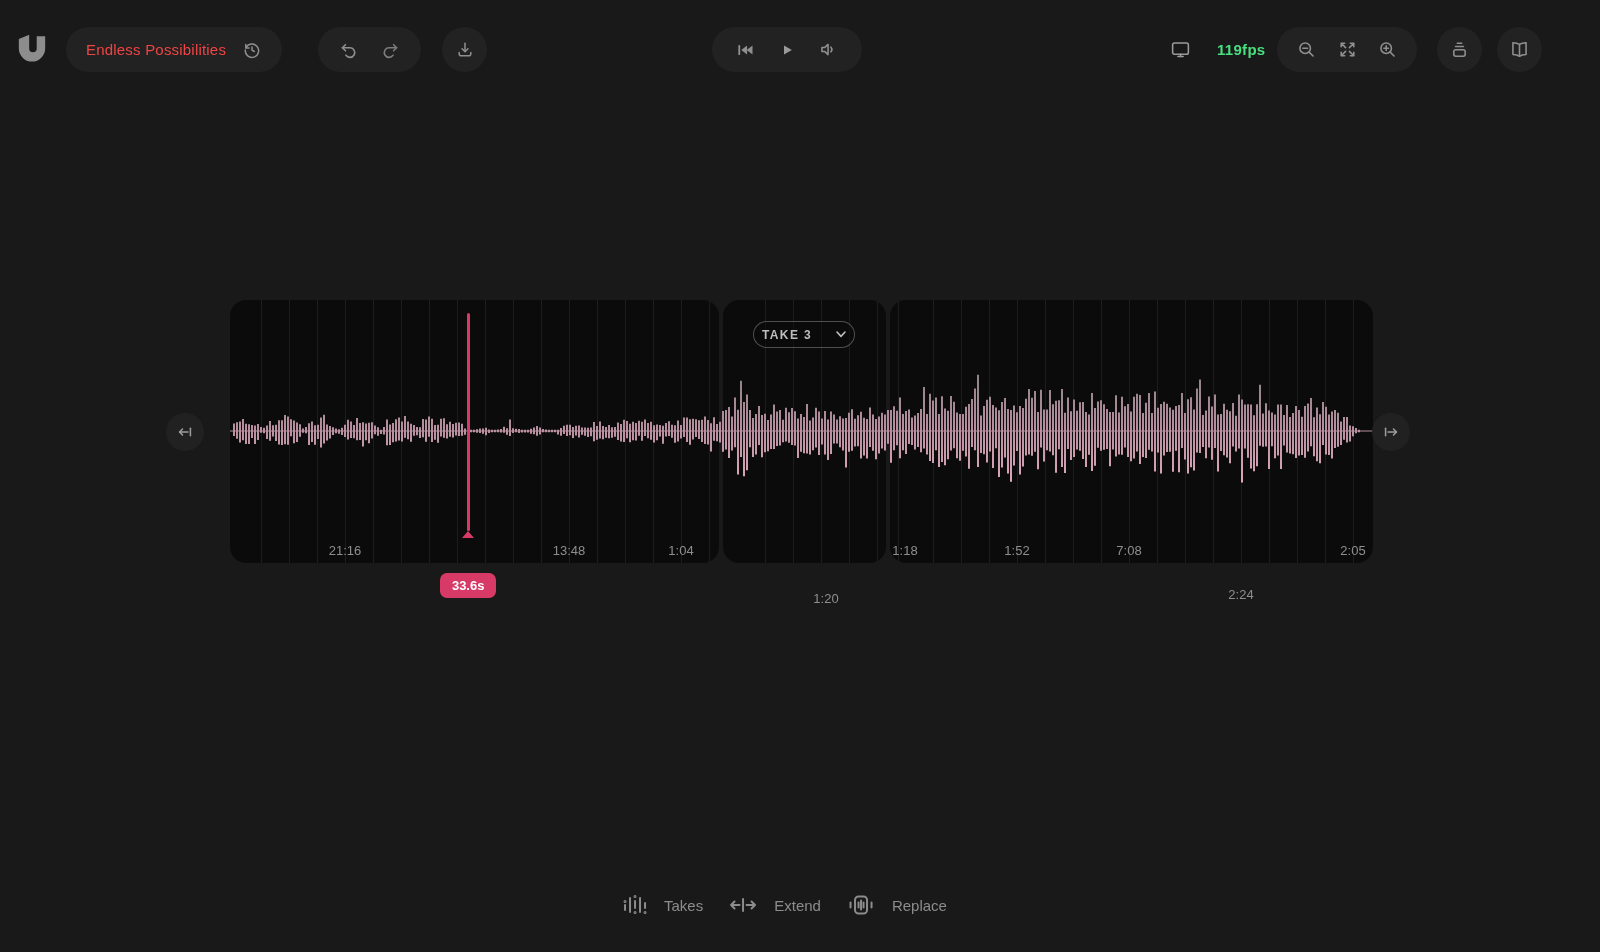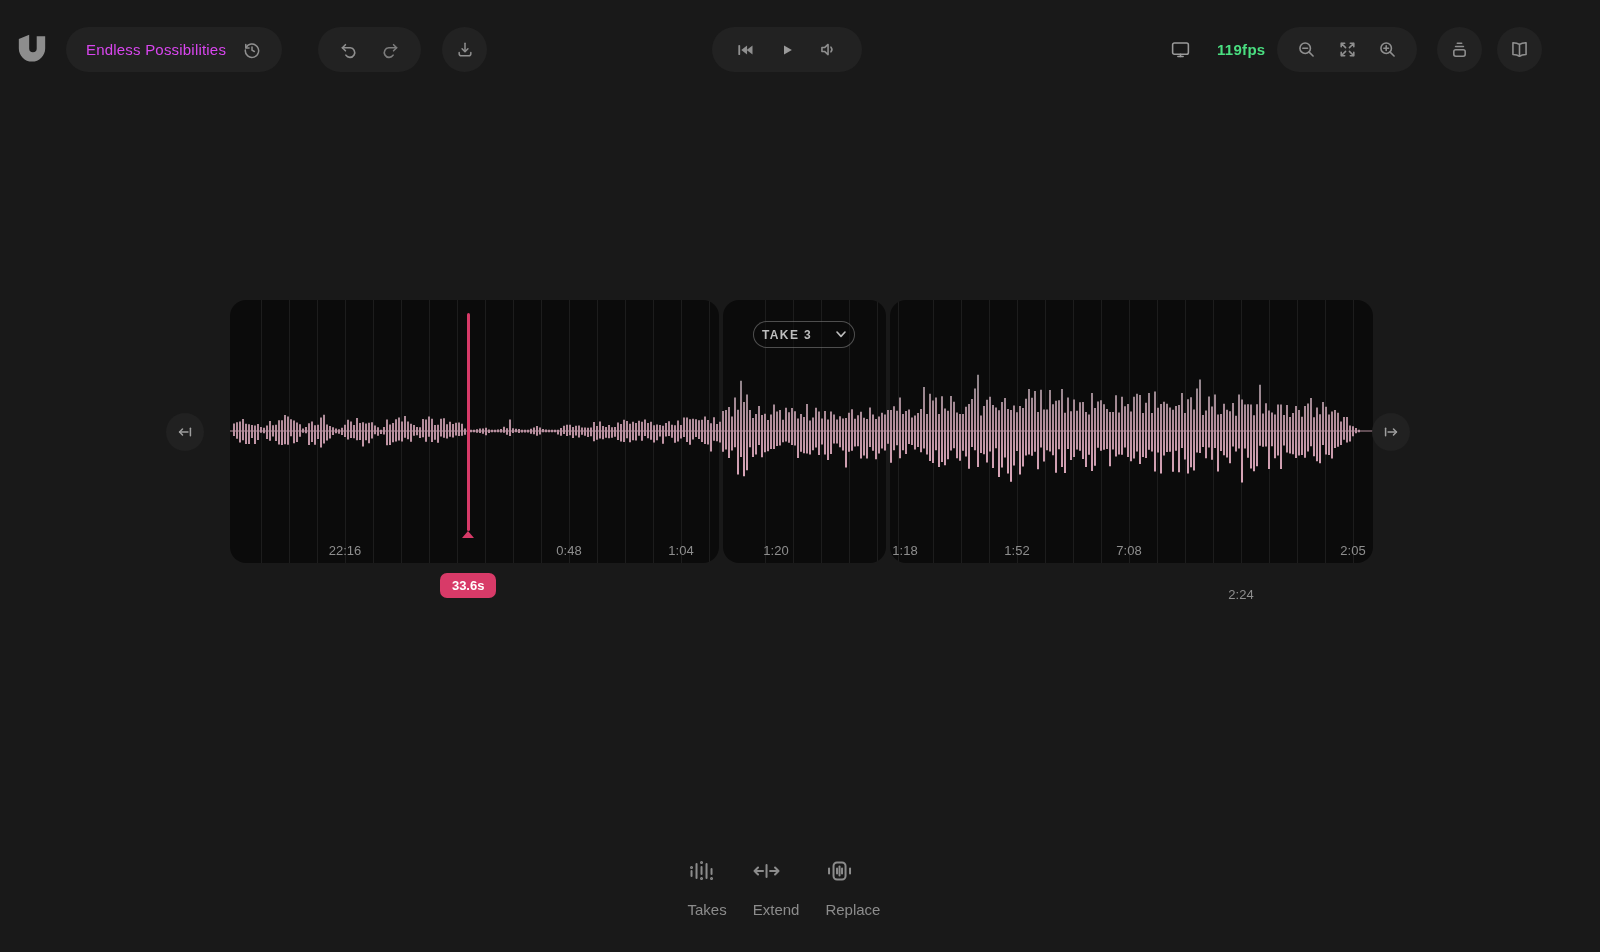--- a/index.html
+++ b/index.html
@@ -22,21 +22,21 @@
   .icon-btn {
     background:none; border:none; cursor:pointer;
     display:flex; align-items:center; justify-content:center; padding:0;
   }
   svg { display:block; }
   .stroke-ic { fill:none; stroke:#8f8f8f; stroke-width:1.8; stroke-linecap:round; stroke-linejoin:round; }
 
   
   .logo { position:absolute; left:16px; top:31px; }
   .title-pill { left:66px; top:27px; padding:0 20px; gap:16px; }
-  .title-text { font-size:15px; color:#d946ef; letter-spacing:.2px; }
+  .title-text { font-size:15px; color:#ef4444; letter-spacing:.2px; }
   .edit-pill { left:318px; top:27px; width:103px; justify-content:space-evenly; }
   .download-btn { left:442px; top:27px; }
   .transport-pill { left:712px; top:27px; width:150px; justify-content:space-evenly; }
   .fps-group { position:absolute; left:1170px; top:27px; height:45px; display:flex; align-items:center; gap:26px; }
   .fps-text { font-size:15px; font-weight:700; color:var(--fps-green,#4ade80); letter-spacing:.3px; }
   .zoom-pill { left:1277px; top:27px; width:140px; justify-content:space-evenly; }
   .stems-btn { left:1437px; top:27px; }
   .library-btn { left:1497px; top:27px; }
 
   
@@ -85,21 +85,21 @@
     font-size:13px; color:#8e8e8e;
   }
 
   
   .action-bar {
     position:absolute; left:784px; bottom:34px; transform:translateX(-50%);
     display:flex; gap:26px;
   }
   .action-btn {
     background:none; border:none; cursor:pointer;
-    display:flex; flex-direction:column; gap:17px;
+    display:flex; flex-direction:row; align-items:center; gap:17px;
     color:#8c8c8c; font-size:15px;
   }
   .credits-pill {
     position:absolute; left:14px; top:861px; height:49px; border-radius:25px;
     background:#212121; display:flex; align-items:center; gap:16px;
     padding:0 28px 0 7px; border:none; cursor:pointer;
   }
   .avatar {
     width:36px; height:36px; border-radius:50%;
     background:radial-gradient(circle at 68% 30%, #eceee9 0%, #ccd2c6 20%, #7d8a62 42%, #3e4a2b 60%, #2a3220 80%, #1f1b11 100%);
@@ -255,24 +255,24 @@
       </svg>
     </div>
 
     <div class="playhead" id="playhead" style="left: 238.2px;">
       <div class="ph-line"></div>
       <div class="ph-tip"></div>
       <div class="ph-label">33.6s</div>
     </div>
 
     <div id="timeRuler">
-        <span class="time-label" style="left: 115px;">22:16</span>
-        <span class="time-label" style="left: 339px;">0:48</span>
+        <span class="time-label" style="left: 115px;">21:16</span>
+        <span class="time-label" style="left: 339px;">13:48</span>
         <span class="time-label" style="left: 451px;">1:04</span>
-        <span class="time-label" style="left: 546px;">1:20</span>
+        <span class="time-label" style="left: 596px; margin-top: 48px;">1:20</span>
         <span class="time-label" style="left: 675px;">1:18</span>
         <span class="time-label" style="left: 787px;">1:52</span>
         <span class="time-label" style="left: 899px;">7:08</span>
         <span class="time-label" style="left: 1011px; margin-top: 44px;">2:24</span>
         <span class="time-label" style="left: 1123px;">2:05</span>
       </div>
   </div>
 
   <button class="nav-btn nav-right">
     <svg width="20" height="20" viewBox="0 0 24 24" class="stroke-ic" style="stroke:#9f9f9f">

